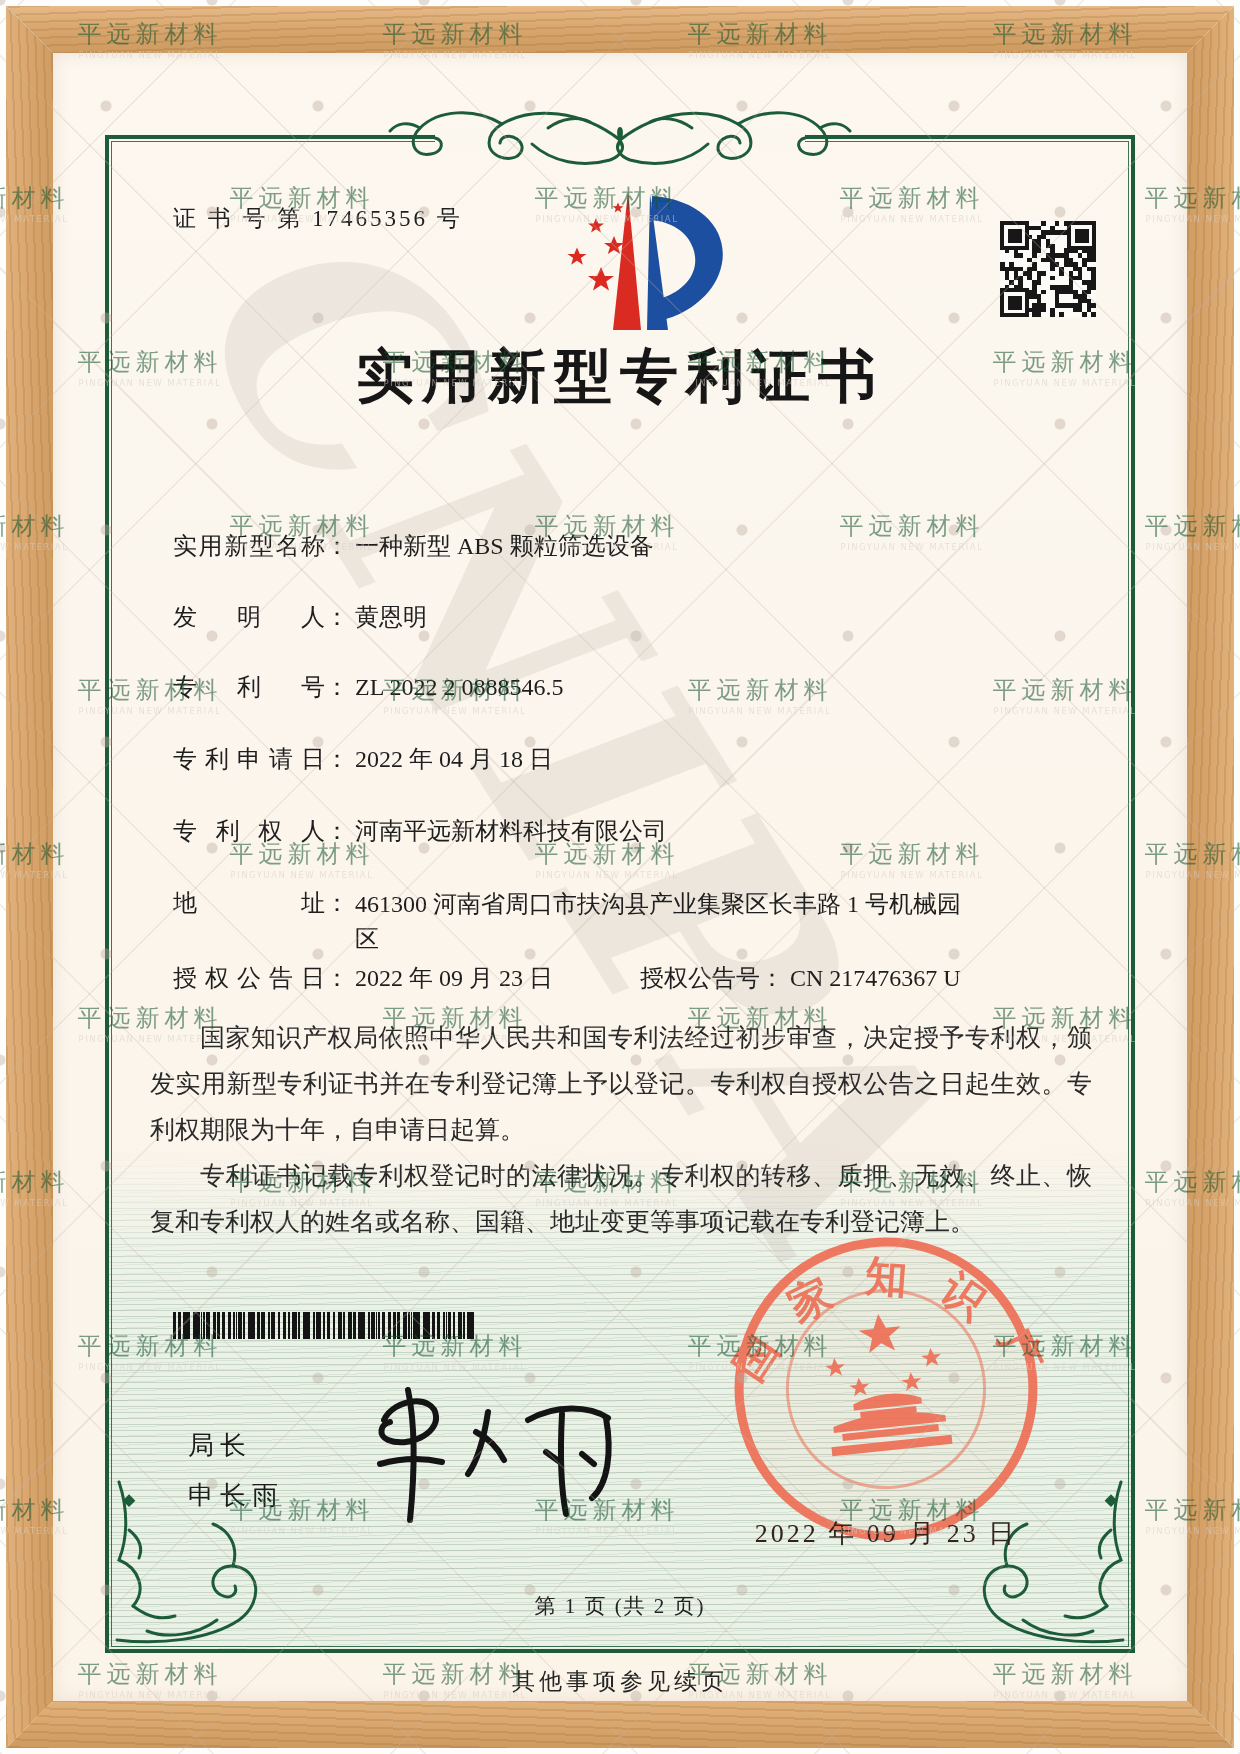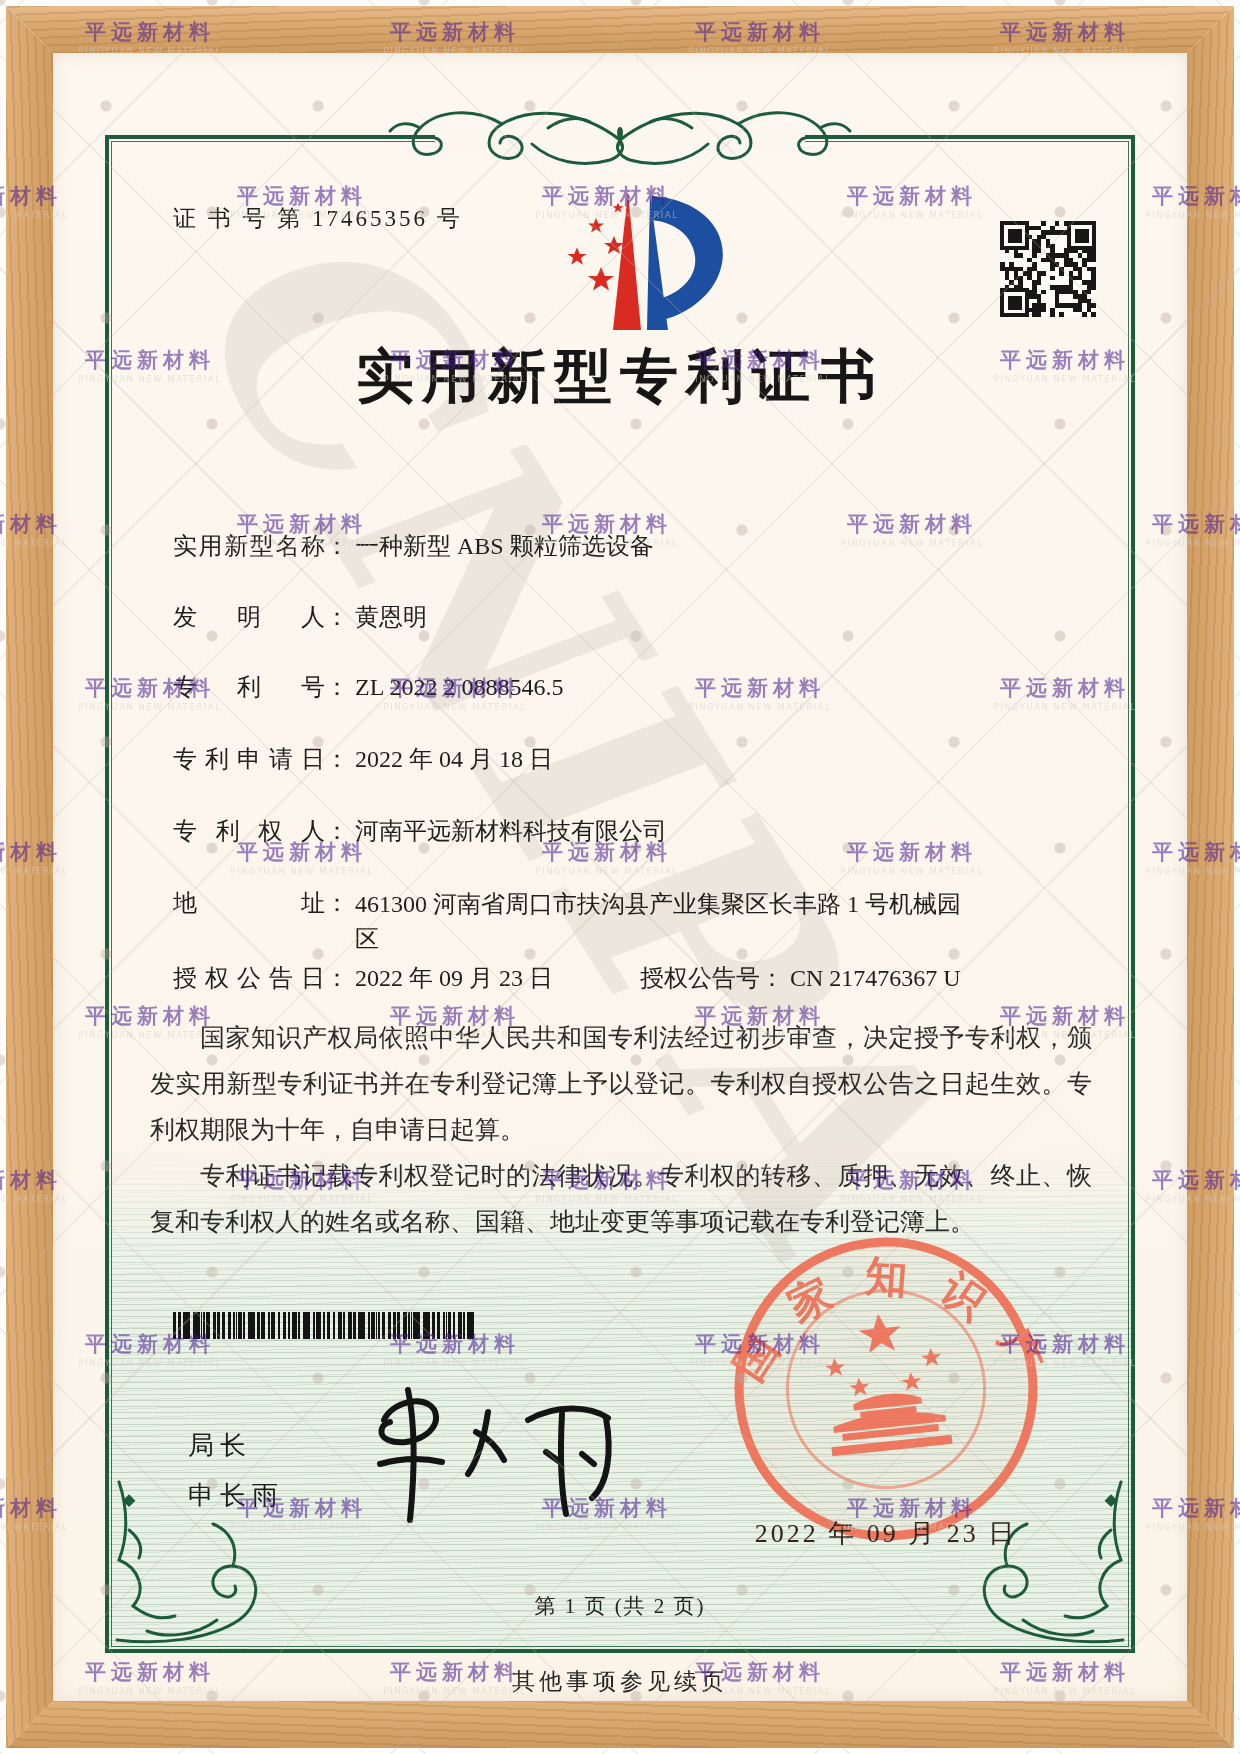--- a/index.html
+++ b/index.html
@@ -97,22 +97,22 @@
   #lattice{position:absolute;inset:0;z-index:8;pointer-events:none;
     background-image:
       radial-gradient(circle,rgba(188,170,158,.40) 5px,rgba(0,0,0,0) 6px),
       radial-gradient(circle,rgba(188,170,158,.40) 5px,rgba(0,0,0,0) 6px),
       repeating-linear-gradient(45deg,rgba(196,178,166,.25) 0 1.5px,rgba(0,0,0,0) 1.5px 150px),
       repeating-linear-gradient(-45deg,rgba(196,178,166,.25) 0 1.5px,rgba(0,0,0,0) 1.5px 150px);
     background-size:212px 212px,212px 212px,auto,auto;
     background-position:0 0,106px 106px,0 0,0 0;}
   #wm-layer{position:absolute;inset:0;z-index:9;overflow:hidden;pointer-events:none;}
   .wm-tile{position:absolute;width:300px;text-align:center;opacity:.55;}
-  .wm-cn{font-family:"DejaVu Sans","Liberation Sans",sans-serif;font-weight:bold;font-size:21px;
-    letter-spacing:5px;color:#4c1d95;}
+  .wm-cn{font-family:"DejaVu Sans","Liberation Sans",sans-serif;font-weight:normal;font-size:24px;
+    letter-spacing:5px;color:#14532d;}
   .wm-en{font-family:"DejaVu Sans","Liberation Sans",sans-serif;font-size:8.5px;letter-spacing:1.5px;color:#d8cfc5;}
 </style>
 </head>
 <body>
 
 <div id="page">
 
   <div class="wood wood-top"></div>
   <div class="wood wood-bottom"></div>
   <div class="wood wood-left"></div>

